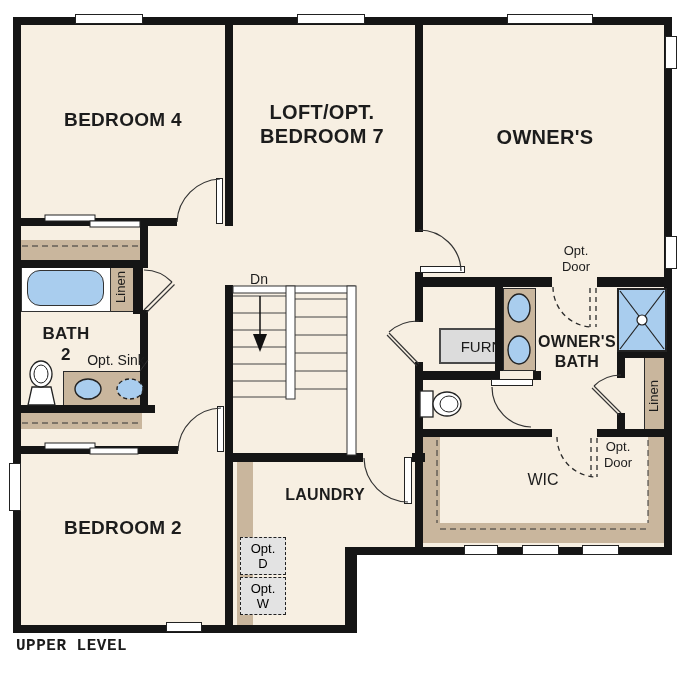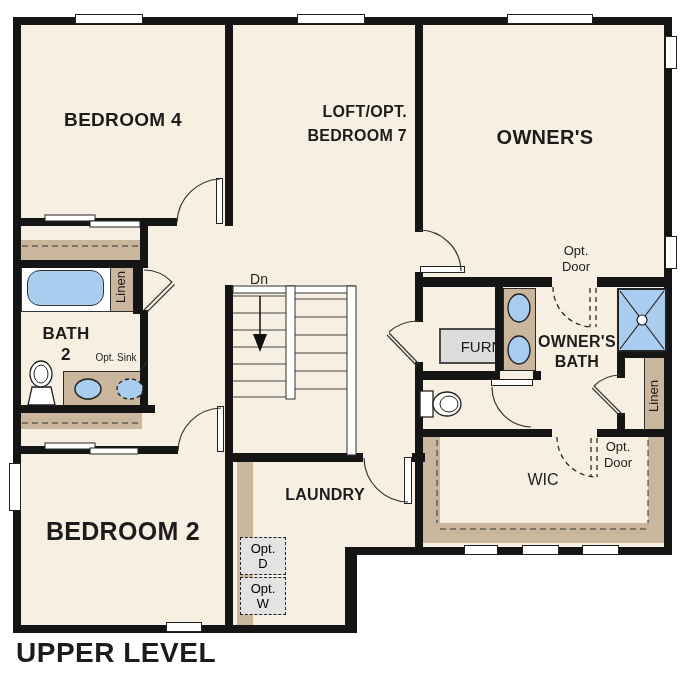--- a/index.html
+++ b/index.html
@@ -202,57 +202,57 @@
         <rect x="618" y="289" width="48" height="62" fill="#a9cdee" stroke="#222" stroke-width="2"></rect>
         <line x1="620" y1="291" x2="664" y2="349" stroke="#222" stroke-width="1.2"></line>
         <line x1="664" y1="291" x2="620" y2="349" stroke="#222" stroke-width="1.2"></line>
         <circle cx="642" cy="320" r="5" fill="#fff" stroke="#222" stroke-width="1.2"></circle>
       </g>
     </g>
   </svg>
 
   <div class="lbl room" style="left:38px;top:109px;width:170px;font-size:19px;">BEDROOM 4</div>
 
-  <div class="lbl room" style="left:237px;top:100px;width:170px;font-size:16px;line-height:24px;text-align:right;">
+  <div class="lbl room" style="left:237px;top:100px;width:170px;font-size:20px;line-height:24px;">
     <div>LOFT/OPT.</div>
     <div>BEDROOM 7</div>
   </div>
 
   <div class="lbl room" style="left:465px;top:124px;width:160px;font-size:20px;line-height:26px;">
     <div>OWNER'S</div>
   </div>
 
   <div class="lbl room" style="left:28px;top:323px;width:76px;font-size:17px;line-height:21px;">
     <div>BATH</div>
     <div>2</div>
   </div>
 
-  <div class="lbl sub" style="left:80px;top:352px;width:72px;font-size:10px;">Opt. Sink</div>
+  <div class="lbl sub" style="left:80px;top:352px;width:72px;font-size:14px;">Opt. Sink</div>
 
   <div class="lbl room" style="left:527px;top:332px;width:100px;font-size:16px;line-height:20px;">
     <div>OWNER'S</div>
     <div>BATH</div>
   </div>
 
   <div class="lbl sub" style="left:518px;top:471px;width:50px;font-size:16px;">WIC</div>
 
   <div class="lbl sub" style="left:553px;top:243px;width:46px;font-size:13px;line-height:16px;">
     <div>Opt.</div>
     <div>Door</div>
   </div>
 
   <div class="lbl sub" style="left:596px;top:439px;width:44px;font-size:13px;line-height:16px;">
     <div>Opt.</div>
     <div>Door</div>
   </div>
 
   <div class="lbl room" style="left:273px;top:486px;width:104px;font-size:16px;">LAUNDRY</div>
 
-  <div class="lbl room" style="left:38px;top:517px;width:170px;font-size:25px;">BEDROOM 2</div>
+  <div class="lbl room" style="left:38px;top:517px;width:170px;font-size:19px;">BEDROOM 2</div>
 
   <div class="lbl sub" style="left:243px;top:271px;width:32px;font-size:14px;">Dn</div>
 
   <div class="lbl sub rot" style="left:94px;top:278px;width:55px;height:18px;font-size:13px;">Linen</div>
   <div class="lbl sub rot" style="left:627px;top:387px;width:55px;height:18px;font-size:13px;">Linen</div>
 
-  <div class="lbl room" style="left:16px;top:637px;width:260px;font-size:28px;text-align:left;letter-spacing:.5px;">UPPER LEVEL</div>
+  <div class="lbl room" style="left:16px;top:637px;width:260px;font-size:16px;text-align:left;letter-spacing:.5px;font-family:Liberation Mono, monospace;">UPPER LEVEL</div>
 
 </div>
 
 </body></html>

